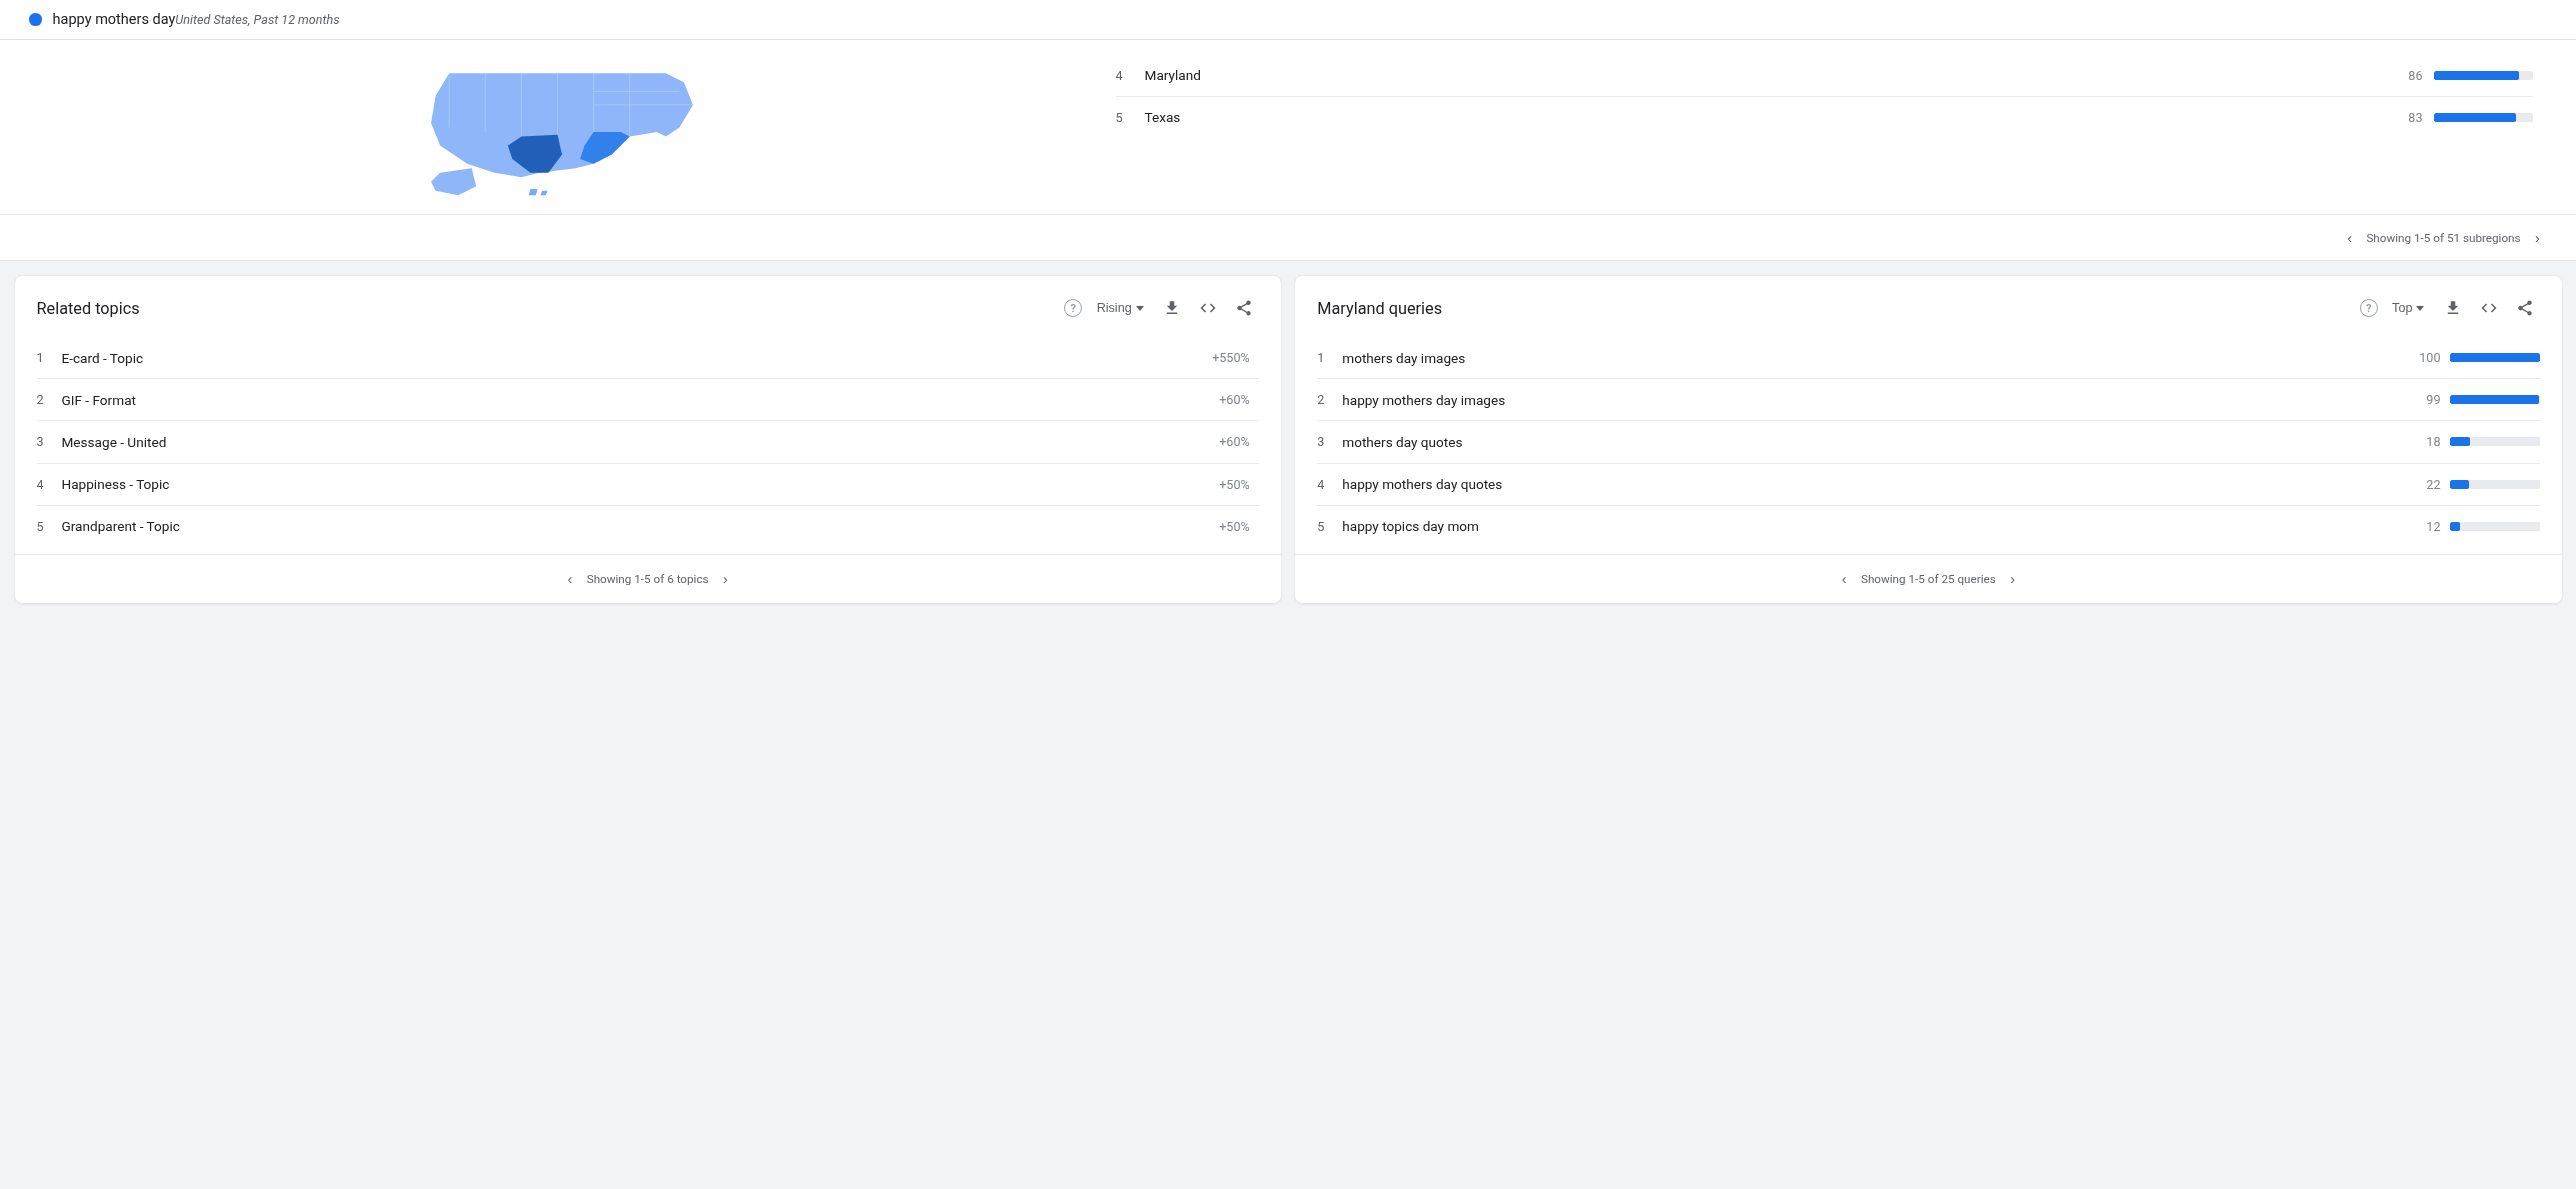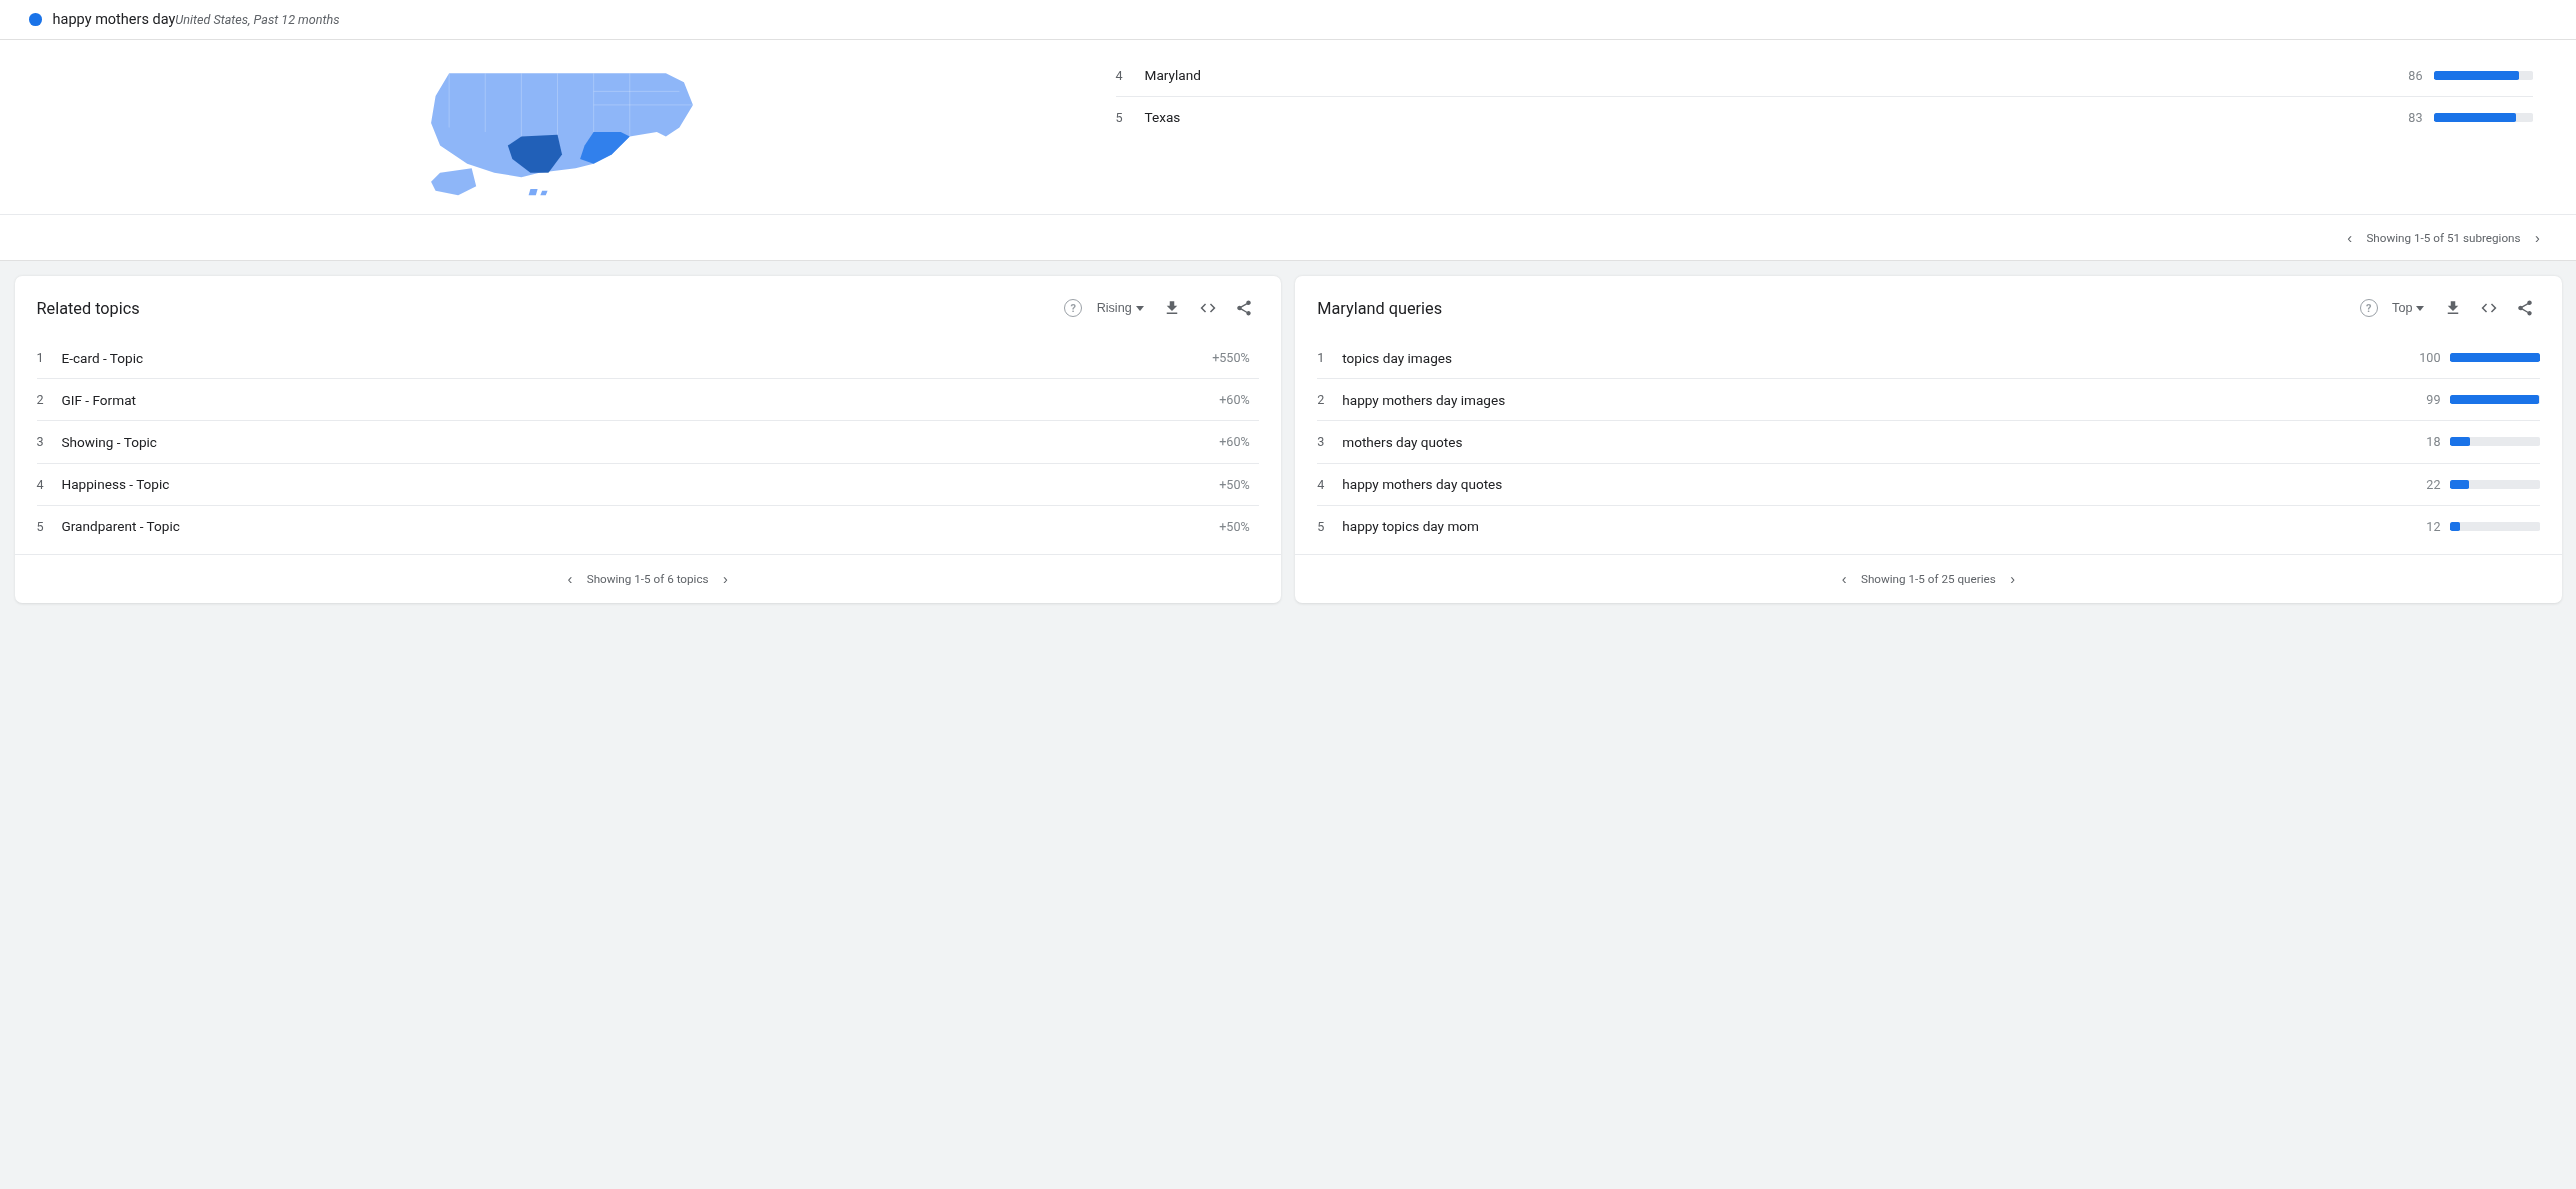--- a/index.html
+++ b/index.html
@@ -374,21 +374,21 @@
           <span class="item-name">E-card - Topic</span>
           <span class="item-value">+550%</span>
         </div>
         <div class="panel-item">
           <span class="item-num">2</span>
           <span class="item-name">GIF - Format</span>
           <span class="item-value">+60%</span>
         </div>
         <div class="panel-item">
           <span class="item-num">3</span>
-          <span class="item-name">Showing - Topic</span>
+          <span class="item-name">Message - United</span>
           <span class="item-value">+60%</span>
         </div>
         <div class="panel-item">
           <span class="item-num">4</span>
           <span class="item-name">Happiness - Topic</span>
           <span class="item-value">+50%</span>
         </div>
         <div class="panel-item">
           <span class="item-num">5</span>
           <span class="item-name">Grandparent - Topic</span>
@@ -424,21 +424,21 @@
         <button class="icon-btn" title="Share">
           <svg width="18" height="18" viewBox="0 0 24 24" fill="#5f6368">
               <path d="M18 16.08c-.76 0-1.44.3-1.96.77L8.91 12.7c.05-.23.09-.46.09-.7s-.04-.47-.09-.7l7.05-4.11c.54.5 1.25.81 2.04.81 1.66 0 3-1.34 3-3s-1.34-3-3-3-3 1.34-3 3c0 .24.04.47.09.7L8.04 9.81C7.5 9.31 6.79 9 6 9c-1.66 0-3 1.34-3 3s1.34 3 3 3c.79 0 1.5-.31 2.04-.81l7.12 4.16c-.05.21-.08.43-.08.65 0 1.61 1.31 2.92 2.92 2.92s2.92-1.31 2.92-2.92c0-1.61-1.31-2.92-2.92-2.92z"></path>
             </svg>
         </button>
       </div>
 
       <div class="panel-items">
         <div class="panel-item">
           <span class="item-num">1</span>
-          <span class="item-name">topics day images</span>
+          <span class="item-name">mothers day images</span>
           <span class="item-value">100</span>
           <div class="item-bar-container">
             <div class="item-bar-fill" style="width:100%;"></div>
           </div>
         </div>
         <div class="panel-item">
           <span class="item-num">2</span>
           <span class="item-name">happy mothers day images</span>
           <span class="item-value">99</span>
           <div class="item-bar-container">

